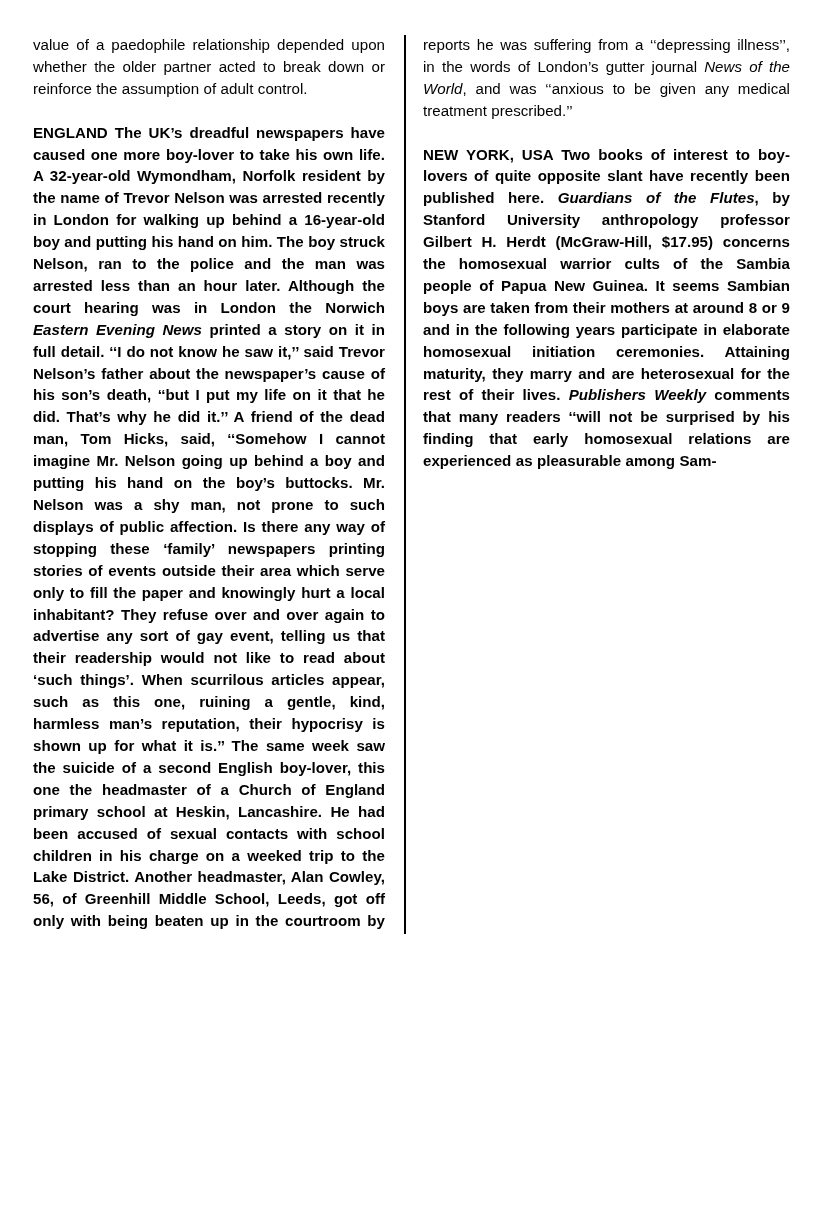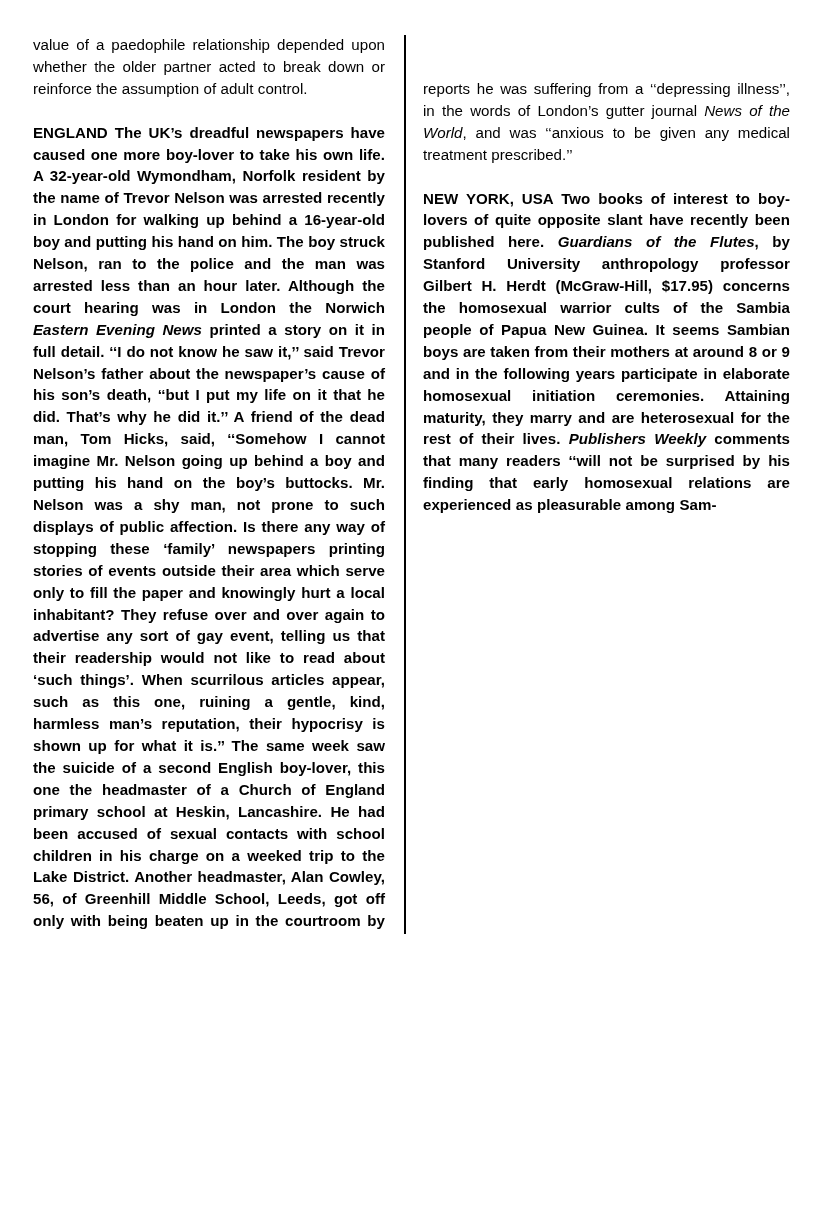--- a/index.html
+++ b/index.html
@@ -35,21 +35,20 @@
   }
 
   .column-left {
     left: 33px;
     width: 352px;
   }
 
   .column-right {
     left: 423px;
     width: 367px;
-    margin-top: 44px;
   }
 
   .para {
     margin: 0;
     text-align: justify;
   }
 
   
   .para:after {
     content: "";

